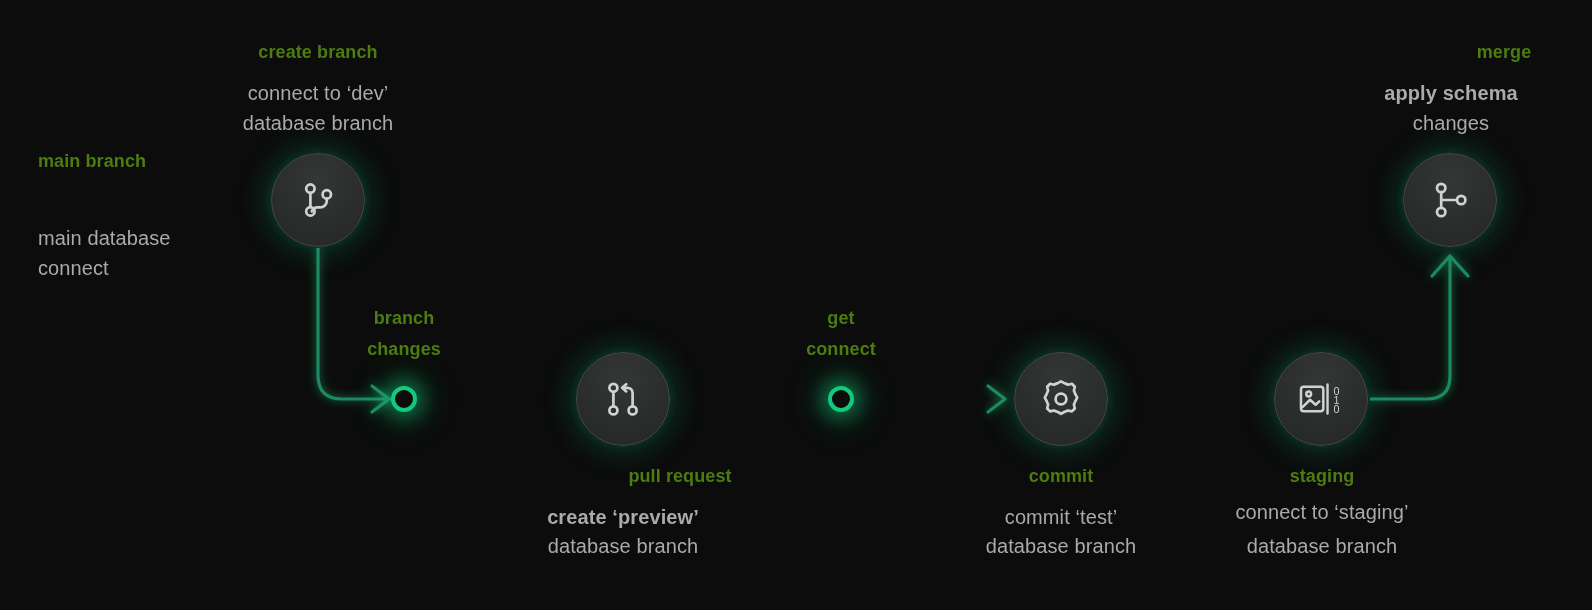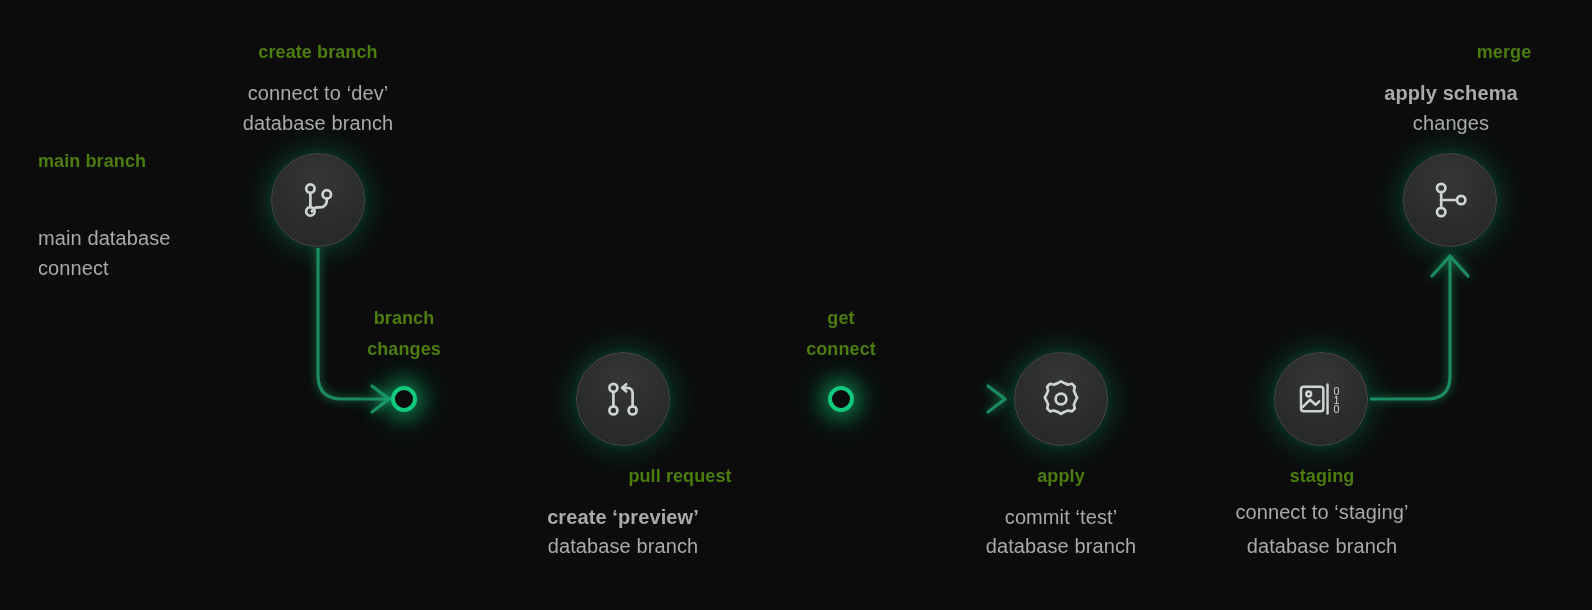--- a/index.html
+++ b/index.html
@@ -189,21 +189,21 @@
   <div class="lbl c title" style="left:404px; top:307px;">branch</div>
   <div class="lbl c title" style="left:404px; top:338px;">changes</div>
 
   <div class="lbl c title" style="left:841px; top:307px;">get</div>
   <div class="lbl c title" style="left:841px; top:338px;">connect</div>
 
   <div class="lbl c title" style="left:652px; top:465px;margin-left:28px;">pull request</div>
   <div class="lbl c sub" style="left:623px; top:505px;font-weight:bold;">create ‘preview’</div>
   <div class="lbl c sub" style="left:623px; top:534px;">database branch</div>
 
-  <div class="lbl c title" style="left:1061px; top:465px;">apply</div>
+  <div class="lbl c title" style="left:1061px; top:465px;">commit</div>
   <div class="lbl c sub" style="left:1061px; top:505px;">commit ‘test’</div>
   <div class="lbl c sub" style="left:1061px; top:534px;">database branch</div>
 
   <div class="lbl c title" style="left:1322px; top:465px;text-align:center;">staging</div>
   <div class="lbl c sub" style="left:1322px; top:500px;">connect to ‘staging’</div>
   <div class="lbl c sub" style="left:1322px; top:534px;">database branch</div>
 
 </div>
 
 </body></html>

